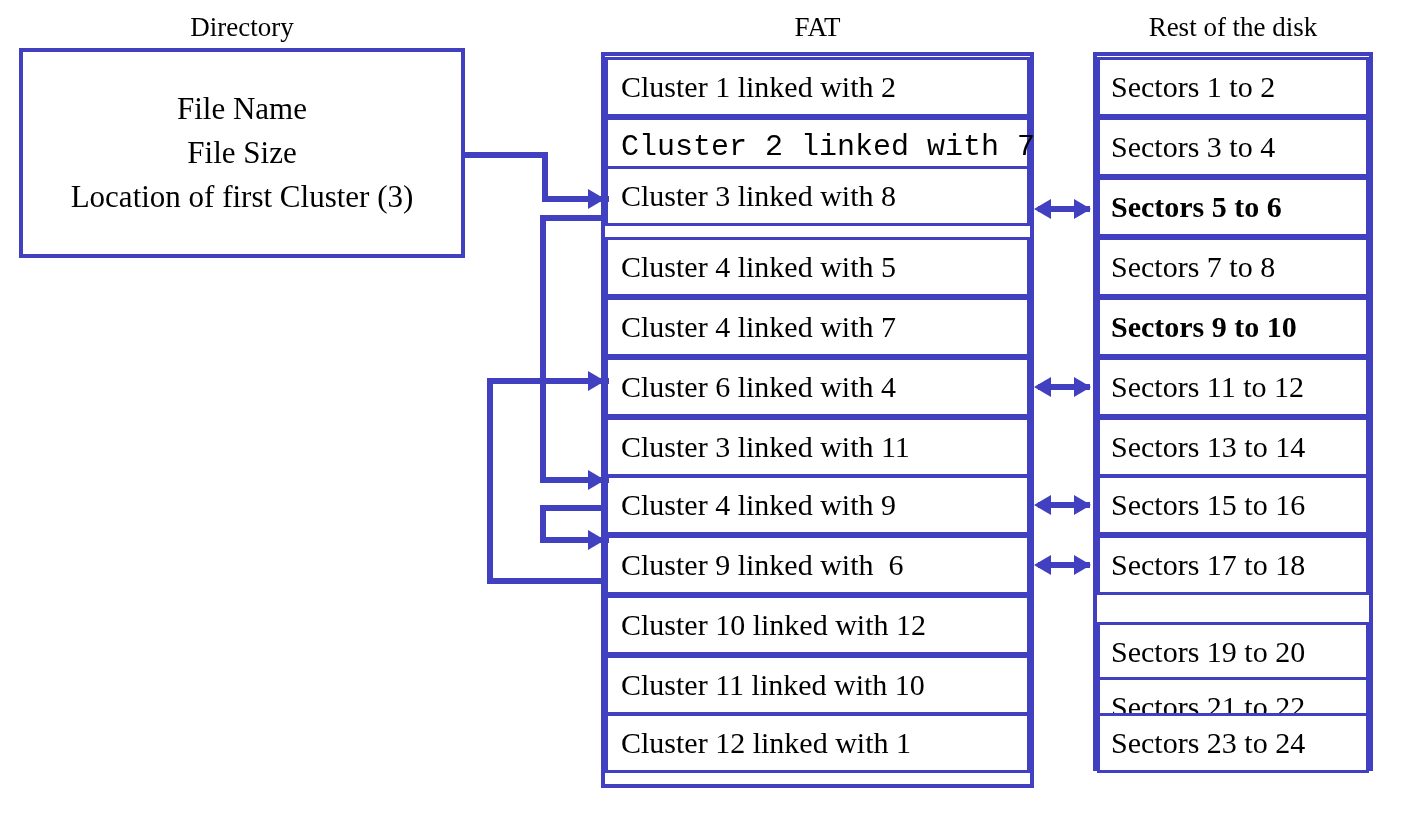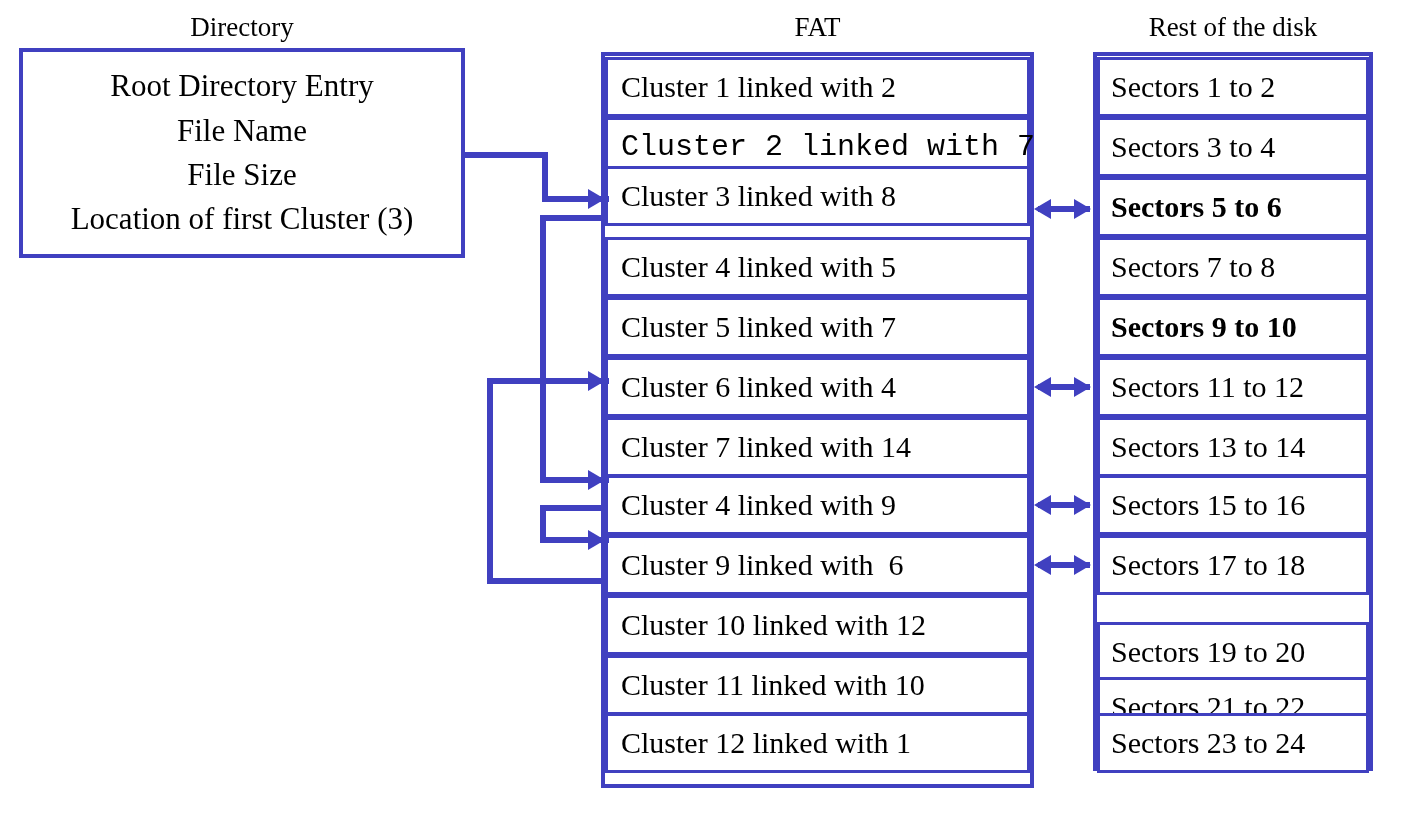--- a/index.html
+++ b/index.html
@@ -100,37 +100,36 @@
 </head>
 <body>
 
 <div id="stage">
 
   <div class="col-title" style="left:19px; top:14px; width:446px;">Directory</div>
   <div class="col-title" style="left:601px; top:14px; width:433px;">FAT</div>
   <div class="col-title" style="left:1093px; top:14px; width:280px;">Rest of the disk</div>
 
   <div id="directory-box">
-    <div class="dir-line">Root Directory Entry</div>
     <div class="dir-line">File Name</div>
     <div class="dir-line">File Size</div>
     <div class="dir-line">Location of first Cluster (3)</div>
   </div>
 
   <div class="col-frame" id="fat-frame"></div>
 
   <div class="col-frame" id="disk-frame"></div>
 
   <div class="cell fat-cell" style="top:57px;">Cluster 1 linked with 2</div>
   <div class="cell fat-cell" style="top:117px;font-family:Liberation Mono, monospace;">Cluster 2 linked with 7</div>
   <div class="cell fat-cell" style="top:166px;">Cluster 3 linked with 8</div>
   <div class="cell fat-cell" style="top:237px;">Cluster 4 linked with 5</div>
-  <div class="cell fat-cell" style="top:297px;">Cluster 5 linked with 7</div>
+  <div class="cell fat-cell" style="top:297px;">Cluster 4 linked with 7</div>
   <div class="cell fat-cell" style="top:357px;">Cluster 6 linked with 4</div>
-  <div class="cell fat-cell" style="top:417px;">Cluster 7 linked with 14</div>
+  <div class="cell fat-cell" style="top:417px;">Cluster 3 linked with 11</div>
   <div class="cell fat-cell" style="top:475px;">Cluster 4 linked with 9</div>
   <div class="cell fat-cell" style="top:535px;">Cluster 9 linked with  6</div>
   <div class="cell fat-cell" style="top:595px;">Cluster 10 linked with 12</div>
   <div class="cell fat-cell" style="top:655px;">Cluster 11 linked with 10</div>
   <div class="cell fat-cell" style="top:713px;">Cluster 12 linked with 1</div>
 
   <div class="cell disk-cell" style="top:57px;">Sectors 1 to 2</div>
   <div class="cell disk-cell" style="top:117px;">Sectors 3 to 4</div>
   <div class="cell disk-cell" style="top:177px;font-weight:bold;">Sectors 5 to 6</div>
   <div class="cell disk-cell" style="top:237px;">Sectors 7 to 8</div>

